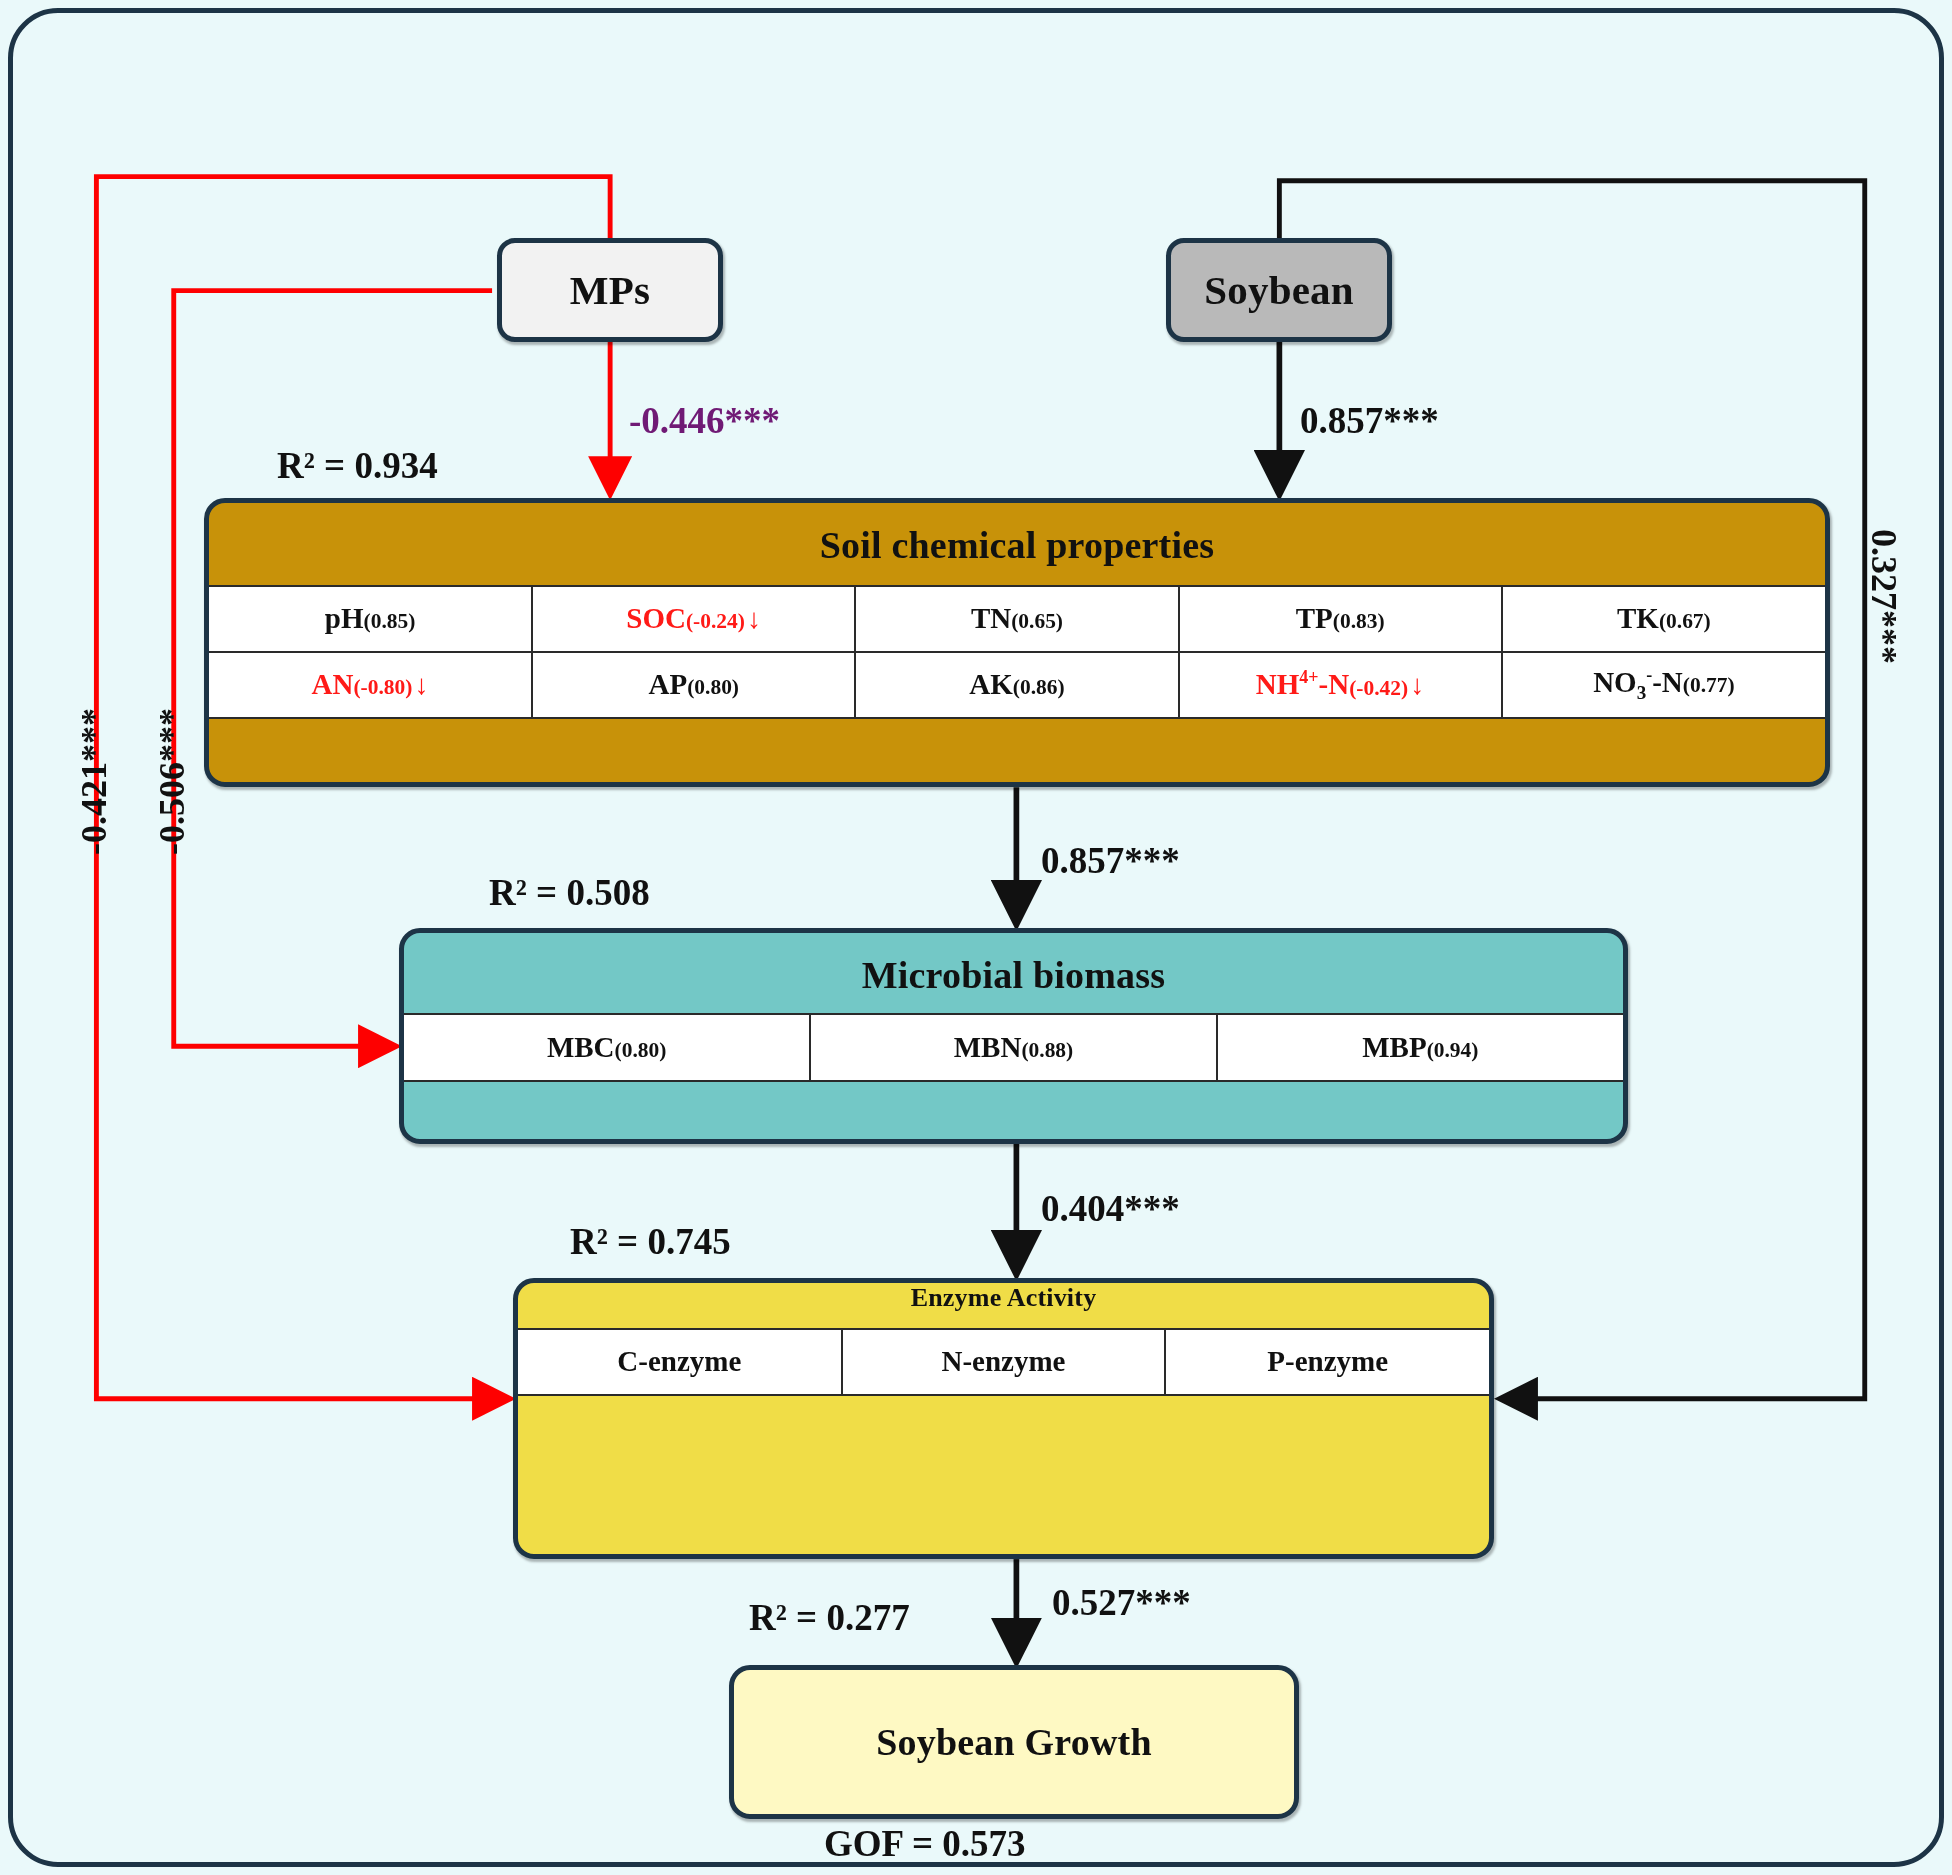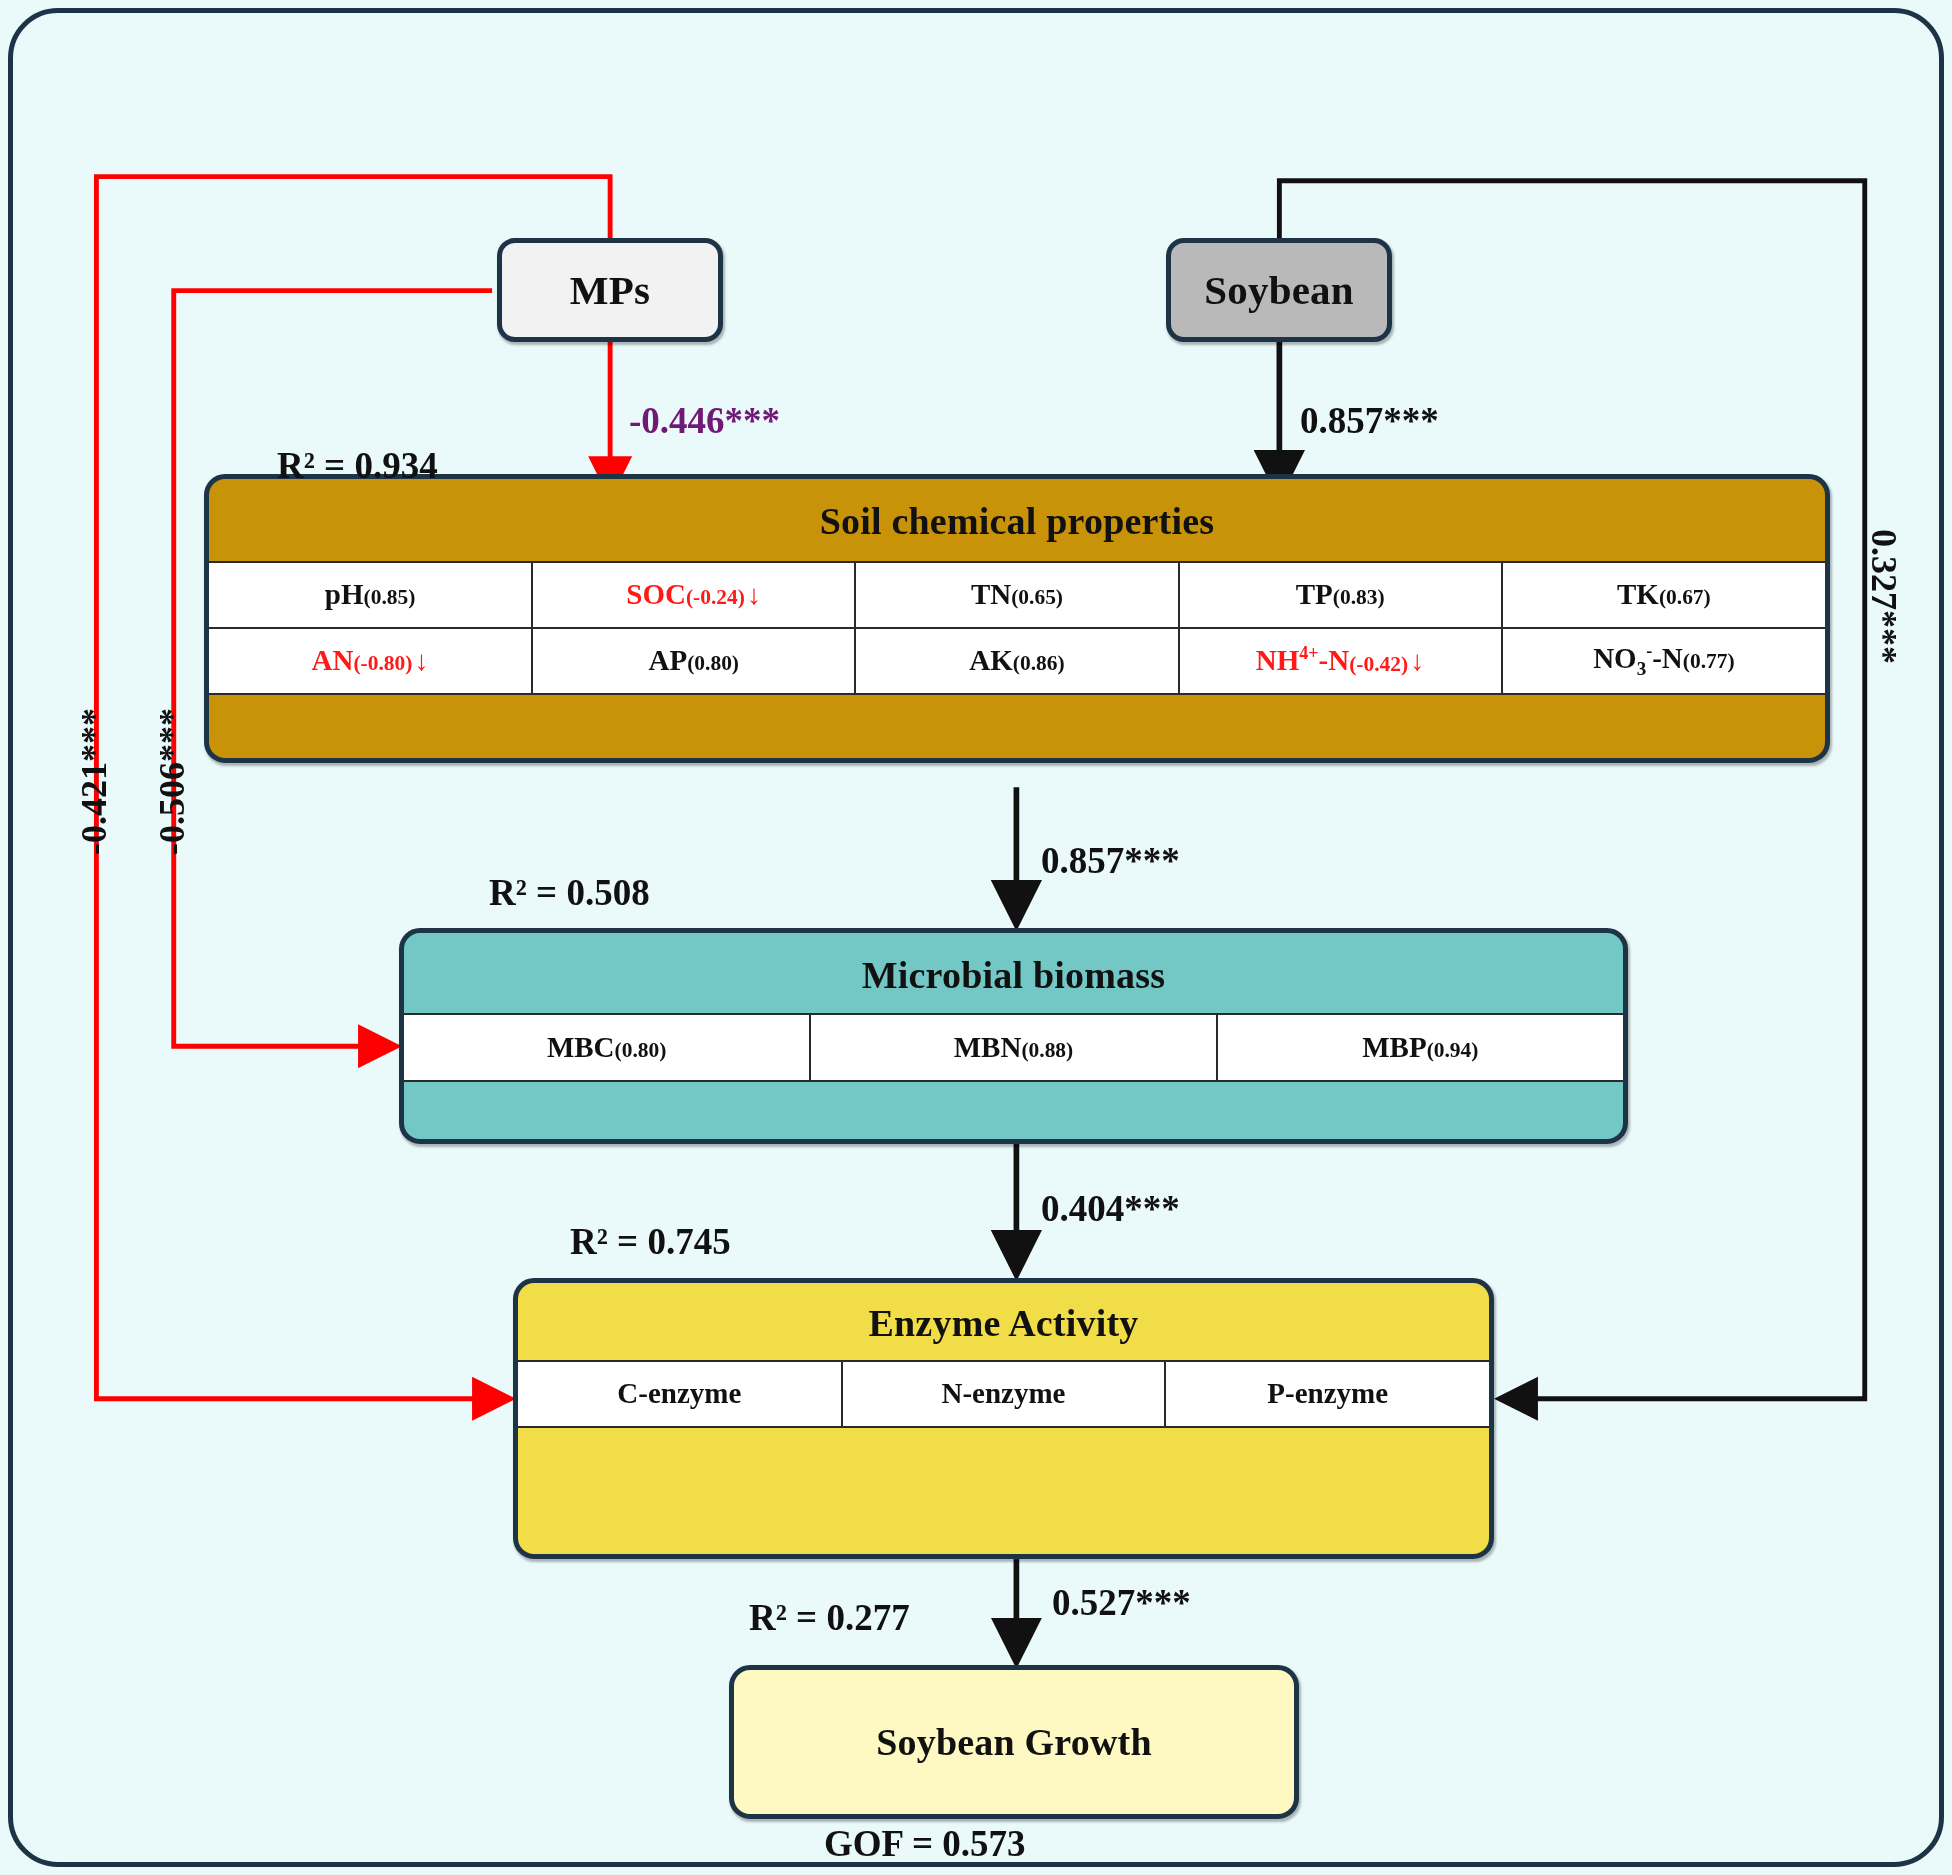--- a/index.html
+++ b/index.html
@@ -61,37 +61,37 @@
     display: flex;
     align-items: center;
     justify-content: center;
   }
   .small-node .node-title { font-size: 41px; }
   #node-mps { left: 497px; top: 238px; background: #f2f2f2; }
   #node-biochar { left: 1166px; top: 238px; background: #b9b9b9; }
 
   
   #node-soil {
-    left: 204px; top: 474px;
+    left: 204px; top: 498px;
     width: 1626px; height: 289px;
     background: #c89209;
   }
   #node-soil .node-title { font-size: 38px; padding-top: 19.5px; padding-bottom: 18px; }
   #node-microbial {
     left: 399px; top: 928px;
     width: 1229px; height: 216px;
     background: #73c8c6;
   }
   #node-microbial .node-title { font-size: 38px; padding-top: 19.5px; padding-bottom: 16.3px; }
   #node-enzyme {
     left: 513px; top: 1278px;
     width: 981px; height: 281px;
     background: #f0dd47;
   }
-  #node-enzyme .node-title { font-size: 38px; padding-top: 18px; padding-bottom: 14.7px; }
+  #node-enzyme .node-title { font-size: 26px; padding-bottom: 14.7px; }
   #node-soybean {
     left: 729px; top: 1665px;
     width: 570px; height: 154px;
     background: #fef9c3;
     display: flex; align-items: center; justify-content: center;
   }
   #node-soybean .node-title { font-size: 38px; }
 
   
   table.indicators {

